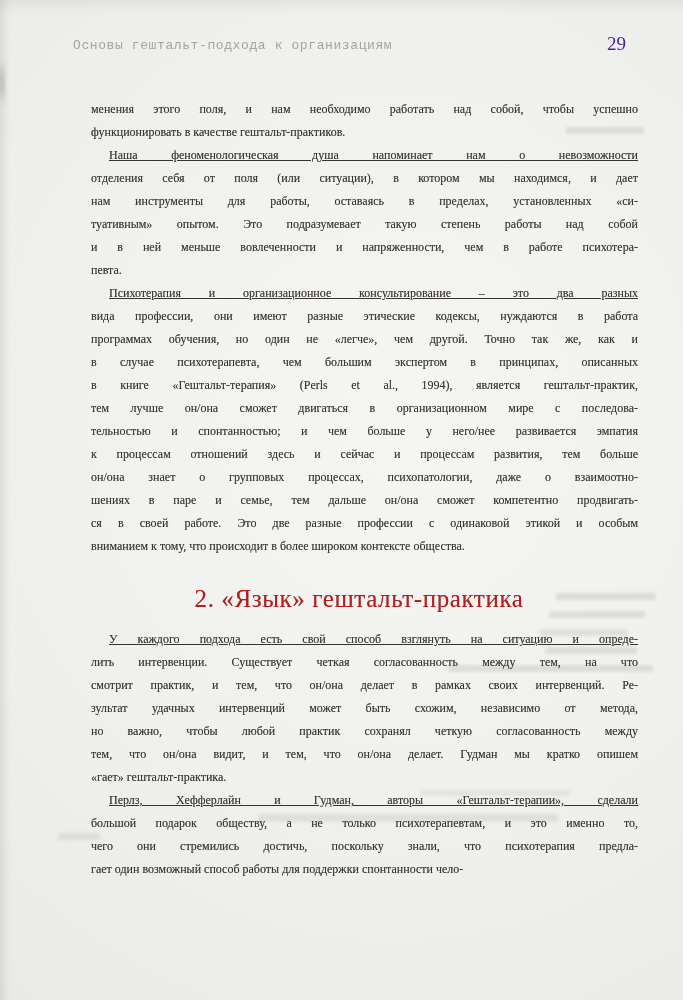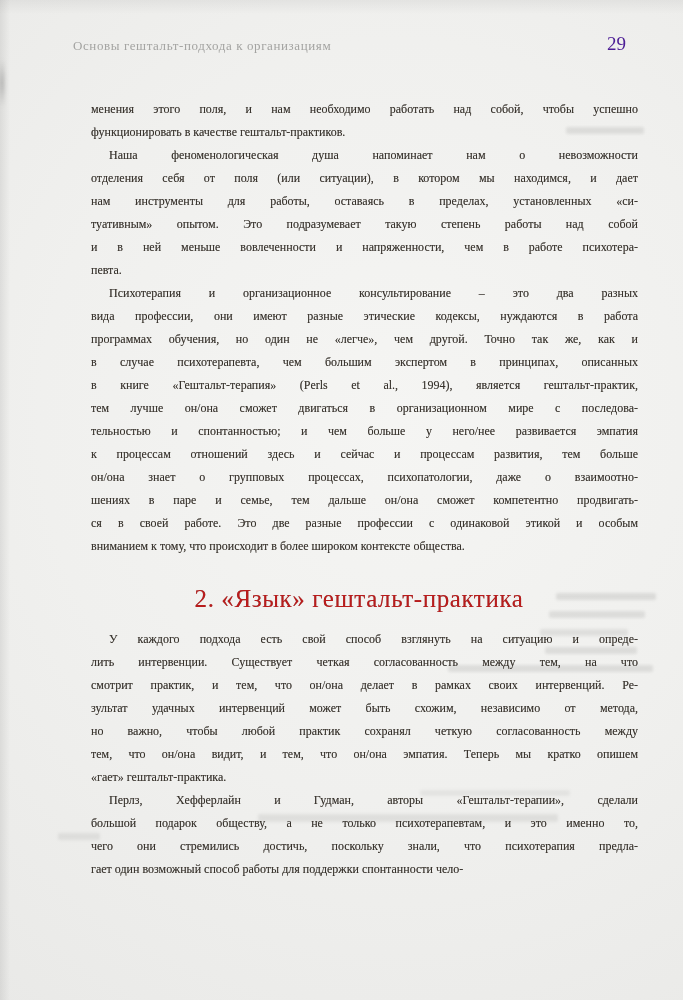--- a/index.html
+++ b/index.html
@@ -33,21 +33,21 @@
     position: absolute;
     background: #8d8d8b;
     border-radius: 2px;
     filter: blur(1.6px);
     pointer-events: none;
   }
 
   
   .runhead {
     position: absolute; left: 73px; top: 38px;
-    font-family: Liberation Serif, serif;
+    font-family: Liberation Mono, monospace;
     font-size: 13px; letter-spacing: 0.6px;
     color: #a3a3a1;
   }
   .pagenum {
     position: absolute; right: 57px; top: 33px;
     font-family: "Liberation Serif", serif;
     font-size: 19px; color: #4c1d95;
   }
 
   
@@ -60,21 +60,21 @@
   .line {
     font-size: 12px;
     height: 23px; line-height: 23px;
     text-align: justify;
     text-align-last: justify;
     overflow: hidden;
     white-space: normal;
     margin-left: 11px;
   }
   .line.last { text-align-last: left; }
-  .para.indent .line:first-child { text-indent: 18px; }
+  .para.indent .line:first-child { text-indent: 18px; text-decoration: underline; }
 
   .heading {
     margin: 26px 0 14px 0;
     height: 30px; line-height: 30px;
     text-align: center;
     font-size: 25px;
     font-weight: normal;
     letter-spacing: 0.6px;
     color: #b91c1c;
     text-shadow: 0 0 0.5px rgba(53,49,44,0.45);
@@ -129,21 +129,21 @@
         <div class="line">ся в своей работе. Это две разные профессии с одинаковой этикой и особым</div>
         <div class="line last">вниманием к тому, что происходит в более широком контексте общества.</div>
       </div>
       <h2 class="heading">2. «Язык» гештальт-практика</h2>
       <div class="para indent">
         <div class="line">У каждого подхода есть свой способ взглянуть на ситуацию и опреде-</div>
         <div class="line">лить интервенции. Существует четкая согласованность между тем, на что</div>
         <div class="line">смотрит практик, и тем, что он/она делает в рамках своих интервенций. Ре-</div>
         <div class="line">зультат удачных интервенций может быть схожим, независимо от метода,</div>
         <div class="line">но важно, чтобы любой практик сохранял четкую согласованность между</div>
-        <div class="line">тем, что он/она видит, и тем, что он/она эмпатия. Теперь мы кратко опишем</div>
+        <div class="line">тем, что он/она видит, и тем, что он/она делает. Гудман мы кратко опишем</div>
         <div class="line last">«гает» гештальт-практика.</div>
       </div>
       <div class="para indent">
         <div class="line">Перлз, Хефферлайн и Гудман, авторы «Гештальт-терапии», сделали</div>
         <div class="line">большой подарок обществу, а не только психотерапевтам, и это именно то,</div>
         <div class="line">чего они стремились достичь, поскольку знали, что психотерапия предла-</div>
         <div class="line last">гает один возможный способ работы для поддержки спонтанности чело-</div>
       </div>
     </div>
 

